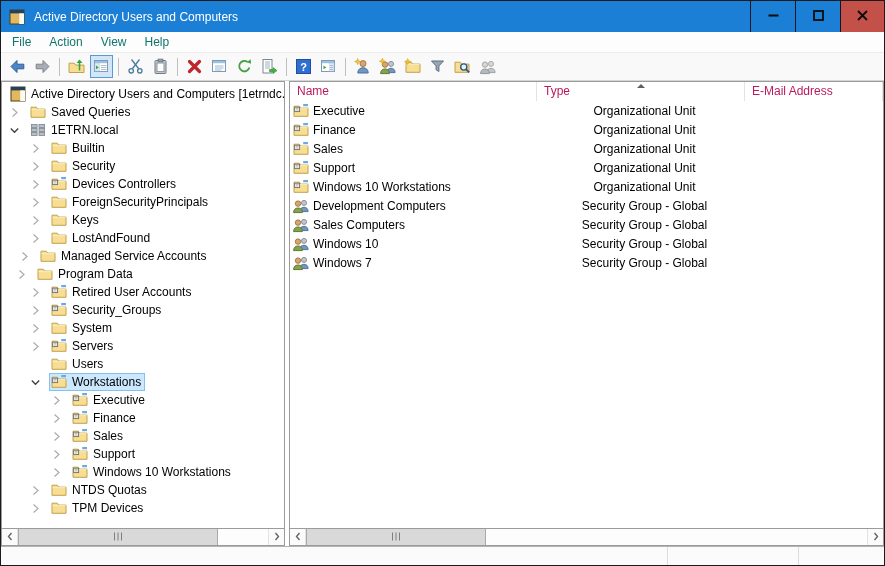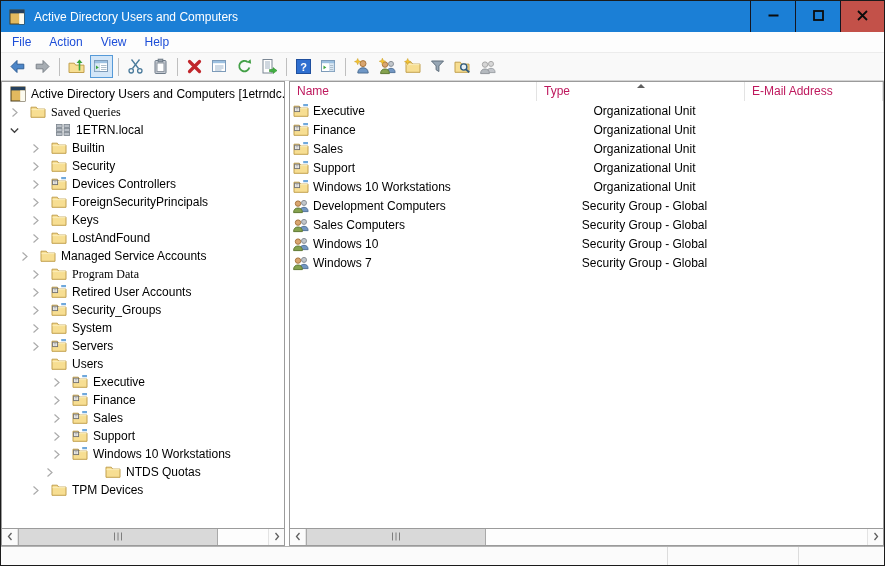--- a/index.html
+++ b/index.html
@@ -11,21 +11,21 @@
   
   .titlebar { height:31px; background:var(--titlebar,#1B7FD6); display:flex; align-items:center;justify-content:space-between; }
   .title-icon { width:16px; height:16px; margin:0 9px 0 8px; flex:0 0 auto; }
   .title-text { color:#fff; font-size:12px; white-space:nowrap; }
   .win-controls { margin-left:auto; display:flex; height:31px; }
   .win-btn { width:45px; height:31px; display:flex; align-items:center; justify-content:center; border-left:1px solid #15151f; background:var(--titlebar,#1B7FD6); cursor:default; }
   .win-btn.close { width:44px; background:var(--close,#C35149); }
 
   
   .menubar { height:21px; background:#fdfdfd; display:flex; align-items:center; padding-left:2px; border-bottom:1px solid #ececec; }
-  .menu-item { padding:0 9px; height:21px; line-height:20px; color:#1d4ed8; }
+  .menu-item { padding:0 9px; height:21px; line-height:20px; color:#0f766e; }
 
   
   .toolbar { height:28px; background:#f9f9f9; border-bottom:1px solid #d4d4d4; display:flex; align-items:center; padding-left:4px; }
   .tb-btn { width:23px; height:23px; display:flex; align-items:center; justify-content:center; border:1px solid transparent; margin:0 1px; }
   .tb-btn.active { background:#d3e6f8; border:1px solid #569ad8; }
   .tb-btn svg { display:block; }
   .tb-sep { width:1px; height:18px; background:#bfbfbf; margin:0 4px; }
 
   
   .content { height:465px; display:flex; background:#fff; }
@@ -311,35 +311,35 @@
           <div class="tree-row" style="padding-left: 6px;">
             <span class="t-label-wrap">
               <span class="t-ico"><svg width="16" height="16" viewBox="0 0 16 16" xmlns="http://www.w3.org/2000/svg">
                   <rect x="1" y="1" width="14" height="14" fill="#E2B95F" stroke="#4A3E1E"></rect>
                   <rect x="1" y="1" width="14" height="3.4" fill="#26415E"></rect>
                   <rect x="10.2" y="4.4" width="4.8" height="10.6" fill="#FCFBEF"></rect>
                 </svg></span>
               <span class="t-label">Active Directory Users and Computers [1etrndc.1</span>
             </span>
           </div>
-          <div class="tree-row" style="padding-left: 5px; font-family: Liberation Serif, serif;">
+          <div class="tree-row" style="padding-left: 5px;">
             <span class="chev">
               <svg width="11" height="11" viewBox="0 0 11 11" xmlns="http://www.w3.org/2000/svg">
                 <path d="M3.5 1.5L8 5.5 3.5 9.5" fill="none" stroke="#ABABAB" stroke-width="1.2"></path>
               </svg>
             </span>
             <span class="t-label-wrap">
               <span class="t-ico"><svg width="16" height="16" viewBox="0 0 16 16" xmlns="http://www.w3.org/2000/svg">
                   <path d="M1 3.2h5.3l1.4 1.9H15v8.2H1z" fill="#F7DE92" stroke="#C2A04E"></path>
                   <path d="M1.5 5.6h13" stroke="#FBEDB9"></path>
                 </svg></span>
               <span class="t-label">Saved Queries</span>
             </span>
           </div>
-          <div class="tree-row" style="padding-left: 5px; gap: 25px;">
+          <div class="tree-row" style="padding-left: 5px;">
             <span class="chev">
               <svg width="11" height="11" viewBox="0 0 11 11" xmlns="http://www.w3.org/2000/svg">
                 <path d="M1.8 3.5L5.5 7.3 9.2 3.5" fill="none" stroke="#404040" stroke-width="1.3"></path>
               </svg>
             </span>
             <span class="t-label-wrap">
               <span class="t-ico"><svg width="16" height="16" viewBox="0 0 16 16" xmlns="http://www.w3.org/2000/svg">
                   <g fill="#B9BFC6" stroke="#7A838C" stroke-width="0.8">
                     <rect x="1.5" y="2.5" width="5.6" height="3"></rect>
                     <rect x="9" y="2.5" width="5.6" height="3"></rect>
@@ -447,21 +447,21 @@
               </svg>
             </span>
             <span class="t-label-wrap">
               <span class="t-ico"><svg width="16" height="16" viewBox="0 0 16 16" xmlns="http://www.w3.org/2000/svg">
                   <path d="M1 3.2h5.3l1.4 1.9H15v8.2H1z" fill="#F7DE92" stroke="#C2A04E"></path>
                   <path d="M1.5 5.6h13" stroke="#FBEDB9"></path>
                 </svg></span>
               <span class="t-label">Managed Service Accounts</span>
             </span>
           </div>
-          <div class="tree-row" style="padding-left: 26px; font-family: Liberation Serif, serif;">
+          <div class="tree-row" style="padding-left: 12px;">
             <span class="chev">
               <svg width="11" height="11" viewBox="0 0 11 11" xmlns="http://www.w3.org/2000/svg">
                 <path d="M3.5 1.5L8 5.5 3.5 9.5" fill="none" stroke="#ABABAB" stroke-width="1.2"></path>
               </svg>
             </span>
             <span class="t-label-wrap">
               <span class="t-ico"><svg width="16" height="16" viewBox="0 0 16 16" xmlns="http://www.w3.org/2000/svg">
                   <path d="M1 3.2h5.3l1.4 1.9H15v8.2H1z" fill="#F7DE92" stroke="#C2A04E"></path>
                   <path d="M1.5 5.6h13" stroke="#FBEDB9"></path>
                 </svg></span>
@@ -539,20 +539,38 @@
           <div class="tree-row" style="padding-left: 26px;">
             <span class="chev"></span>
             <span class="t-label-wrap">
               <span class="t-ico"><svg width="16" height="16" viewBox="0 0 16 16" xmlns="http://www.w3.org/2000/svg">
                   <path d="M1 3.2h5.3l1.4 1.9H15v8.2H1z" fill="#F7DE92" stroke="#C2A04E"></path>
                   <path d="M1.5 5.6h13" stroke="#FBEDB9"></path>
                 </svg></span>
               <span class="t-label">Users</span>
             </span>
           </div>
+          <div class="tree-row" style="padding-left: 26px;">
+            <span class="chev">
+              <svg width="11" height="11" viewBox="0 0 11 11" xmlns="http://www.w3.org/2000/svg">
+                <path d="M1.8 3.5L5.5 7.3 9.2 3.5" fill="none" stroke="#404040" stroke-width="1.3"></path>
+              </svg>
+            </span>
+            <span class="t-label-wrap sel">
+              <span class="t-ico"><svg width="16" height="16" viewBox="0 0 16 16" xmlns="http://www.w3.org/2000/svg">
+                  <path d="M1 3.2h5.3l1.4 1.9H15v8.2H1z" fill="#F7DE92" stroke="#C2A04E"></path>
+                  <path d="M1.5 5.6h13" stroke="#FBEDB9"></path>
+                  <rect x="1.6" y="4.2" width="5" height="4.4" fill="#FDFDFB" stroke="#6E6E6E" stroke-width="0.9"></rect>
+                  <line x1="2.6" y1="5.6" x2="5.6" y2="5.6" stroke="#9a9a9a" stroke-width="0.7"></line>
+                  <line x1="2.6" y1="7" x2="5.6" y2="7" stroke="#9a9a9a" stroke-width="0.7"></line>
+                  <rect x="10.2" y="1" width="4.8" height="2.2" fill="#6FA8DC"></rect>
+                </svg></span>
+              <span class="t-label">Workstations</span>
+            </span>
+          </div>
           <div class="tree-row" style="padding-left: 47px;">
             <span class="chev">
               <svg width="11" height="11" viewBox="0 0 11 11" xmlns="http://www.w3.org/2000/svg">
                 <path d="M3.5 1.5L8 5.5 3.5 9.5" fill="none" stroke="#ABABAB" stroke-width="1.2"></path>
               </svg>
             </span>
             <span class="t-label-wrap">
               <span class="t-ico"><svg width="16" height="16" viewBox="0 0 16 16" xmlns="http://www.w3.org/2000/svg">
                   <path d="M1 3.2h5.3l1.4 1.9H15v8.2H1z" fill="#F7DE92" stroke="#C2A04E"></path>
                   <path d="M1.5 5.6h13" stroke="#FBEDB9"></path>
@@ -629,21 +647,21 @@
                   <path d="M1 3.2h5.3l1.4 1.9H15v8.2H1z" fill="#F7DE92" stroke="#C2A04E"></path>
                   <path d="M1.5 5.6h13" stroke="#FBEDB9"></path>
                   <rect x="1.6" y="4.2" width="5" height="4.4" fill="#FDFDFB" stroke="#6E6E6E" stroke-width="0.9"></rect>
                   <line x1="2.6" y1="5.6" x2="5.6" y2="5.6" stroke="#9a9a9a" stroke-width="0.7"></line>
                   <line x1="2.6" y1="7" x2="5.6" y2="7" stroke="#9a9a9a" stroke-width="0.7"></line>
                   <rect x="10.2" y="1" width="4.8" height="2.2" fill="#6FA8DC"></rect>
                 </svg></span>
               <span class="t-label">Windows 10 Workstations</span>
             </span>
           </div>
-          <div class="tree-row" style="padding-left: 40px; gap: 40px;">
+          <div class="tree-row" style="padding-left: 26px;">
             <span class="chev">
               <svg width="11" height="11" viewBox="0 0 11 11" xmlns="http://www.w3.org/2000/svg">
                 <path d="M3.5 1.5L8 5.5 3.5 9.5" fill="none" stroke="#ABABAB" stroke-width="1.2"></path>
               </svg>
             </span>
             <span class="t-label-wrap">
               <span class="t-ico"><svg width="16" height="16" viewBox="0 0 16 16" xmlns="http://www.w3.org/2000/svg">
                   <path d="M1 3.2h5.3l1.4 1.9H15v8.2H1z" fill="#F7DE92" stroke="#C2A04E"></path>
                   <path d="M1.5 5.6h13" stroke="#FBEDB9"></path>
                 </svg></span>

